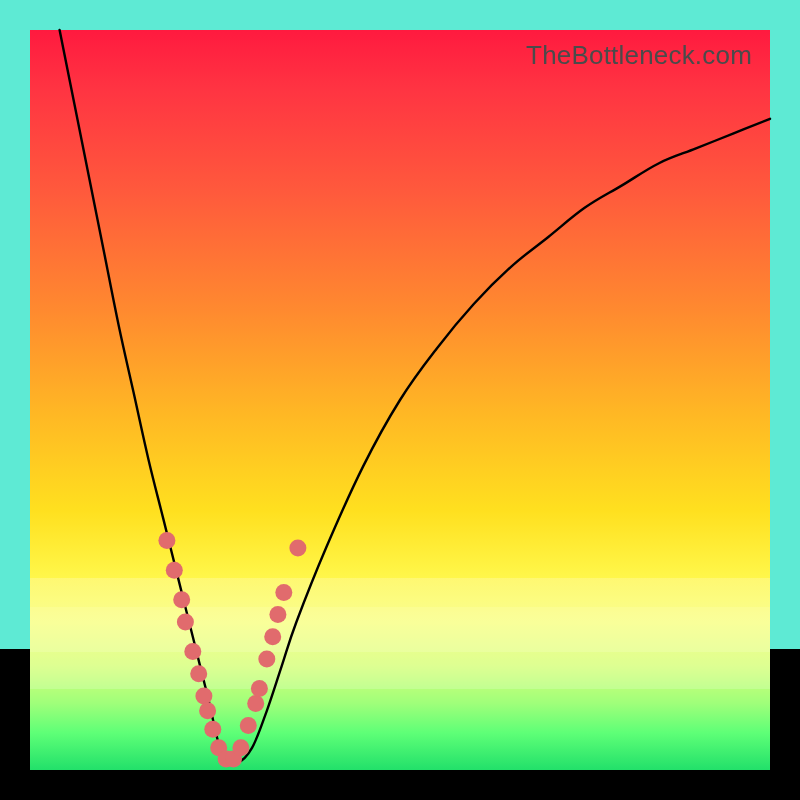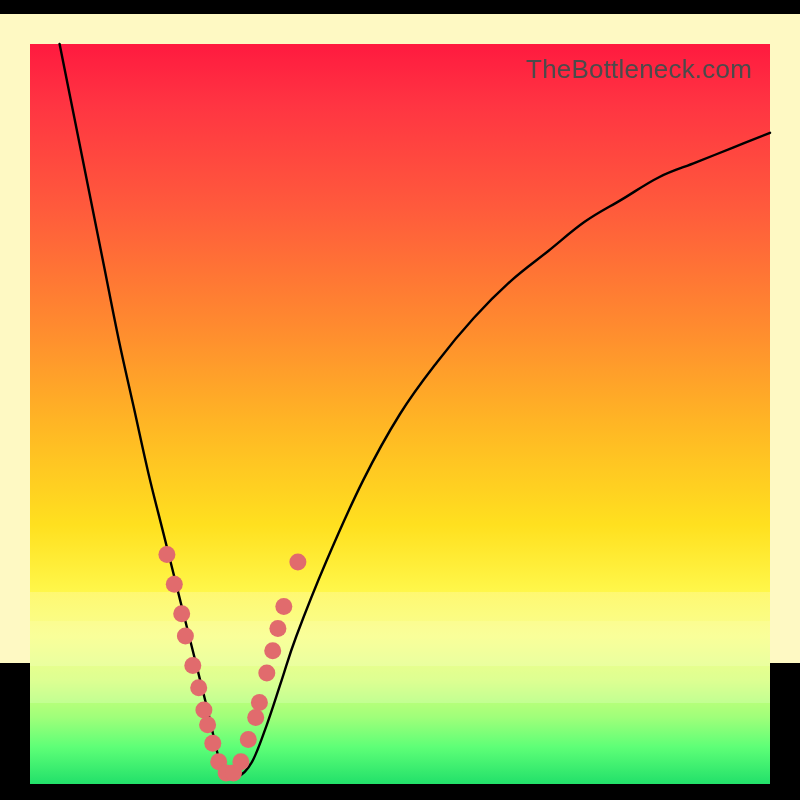--- a/index.html
+++ b/index.html
@@ -7,24 +7,24 @@
     padding: 0;
     width: 800px;
     height: 800px;
     overflow: hidden;
     background: #000;
     font-family: Arial, Helvetica, sans-serif;
   }
   .frame {
     position: absolute;
     left: 0;
-    top: 14px;
+    top: 0;
     width: 800px;
     height: 649px;
-    background: #fef9c3;
+    background: #5eead4;
   }
   .plot {
     position: absolute;
     left: 30px;
     top: 30px;
     width: 740px;
     height: 740px;
     
     background: linear-gradient(to bottom,
       #ff1a3f 0%,

